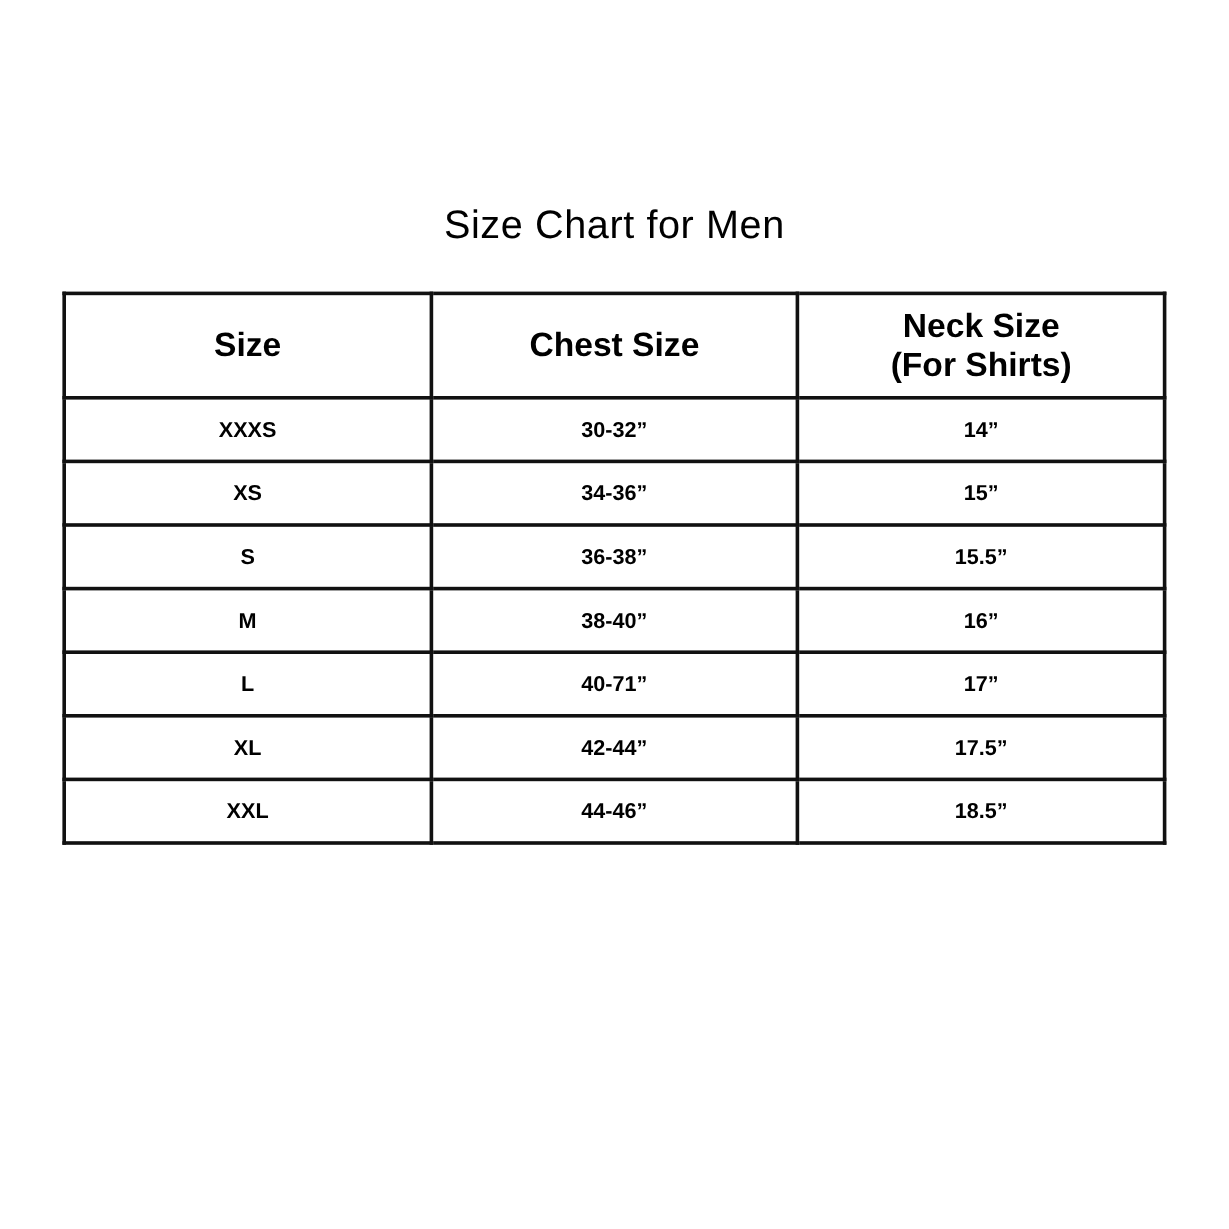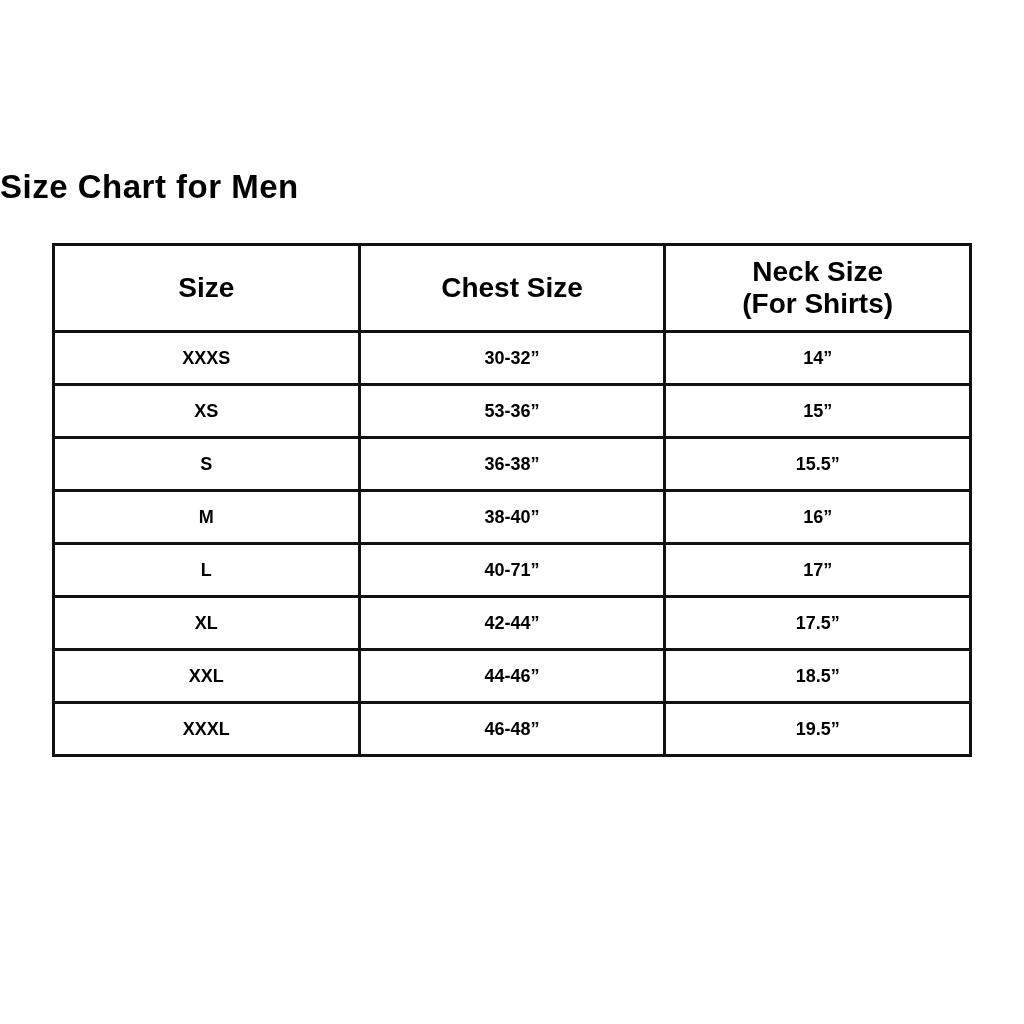--- a/index.html
+++ b/index.html
@@ -16,22 +16,23 @@
     width: 1024px;
     height: 1024px;
     background: #ffffff;
     overflow: hidden;
   }
   .chart-title {
     position: absolute;
     top: 168px;
     left: 0;
     width: 100%;
+    text-align: center;
     font-size: 33px;
-    font-weight: bold;
+    font-weight: normal;
     letter-spacing: 0.5px;
   }
   table.size-table {
     position: absolute;
     left: 52px;
     top: 243px;
     width: 920px;
     border-collapse: collapse;
     table-layout: fixed;
   }
@@ -78,21 +79,21 @@
       </tr>
     </thead>
     <tbody>
       <tr>
         <td>XXXS</td>
         <td>30-32”</td>
         <td>14”</td>
       </tr>
       <tr>
         <td>XS</td>
-        <td>53-36”</td>
+        <td>34-36”</td>
         <td>15”</td>
       </tr>
       <tr>
         <td>S</td>
         <td>36-38”</td>
         <td>15.5”</td>
       </tr>
       <tr>
         <td>M</td>
         <td>38-40”</td>
@@ -106,21 +107,16 @@
       <tr>
         <td>XL</td>
         <td>42-44”</td>
         <td>17.5”</td>
       </tr>
       <tr>
         <td>XXL</td>
         <td>44-46”</td>
         <td>18.5”</td>
       </tr>
-      <tr>
-        <td>XXXL</td>
-        <td>46-48”</td>
-        <td>19.5”</td>
-      </tr>
     </tbody>
   </table>
 
 </div>
 
 </body></html>

